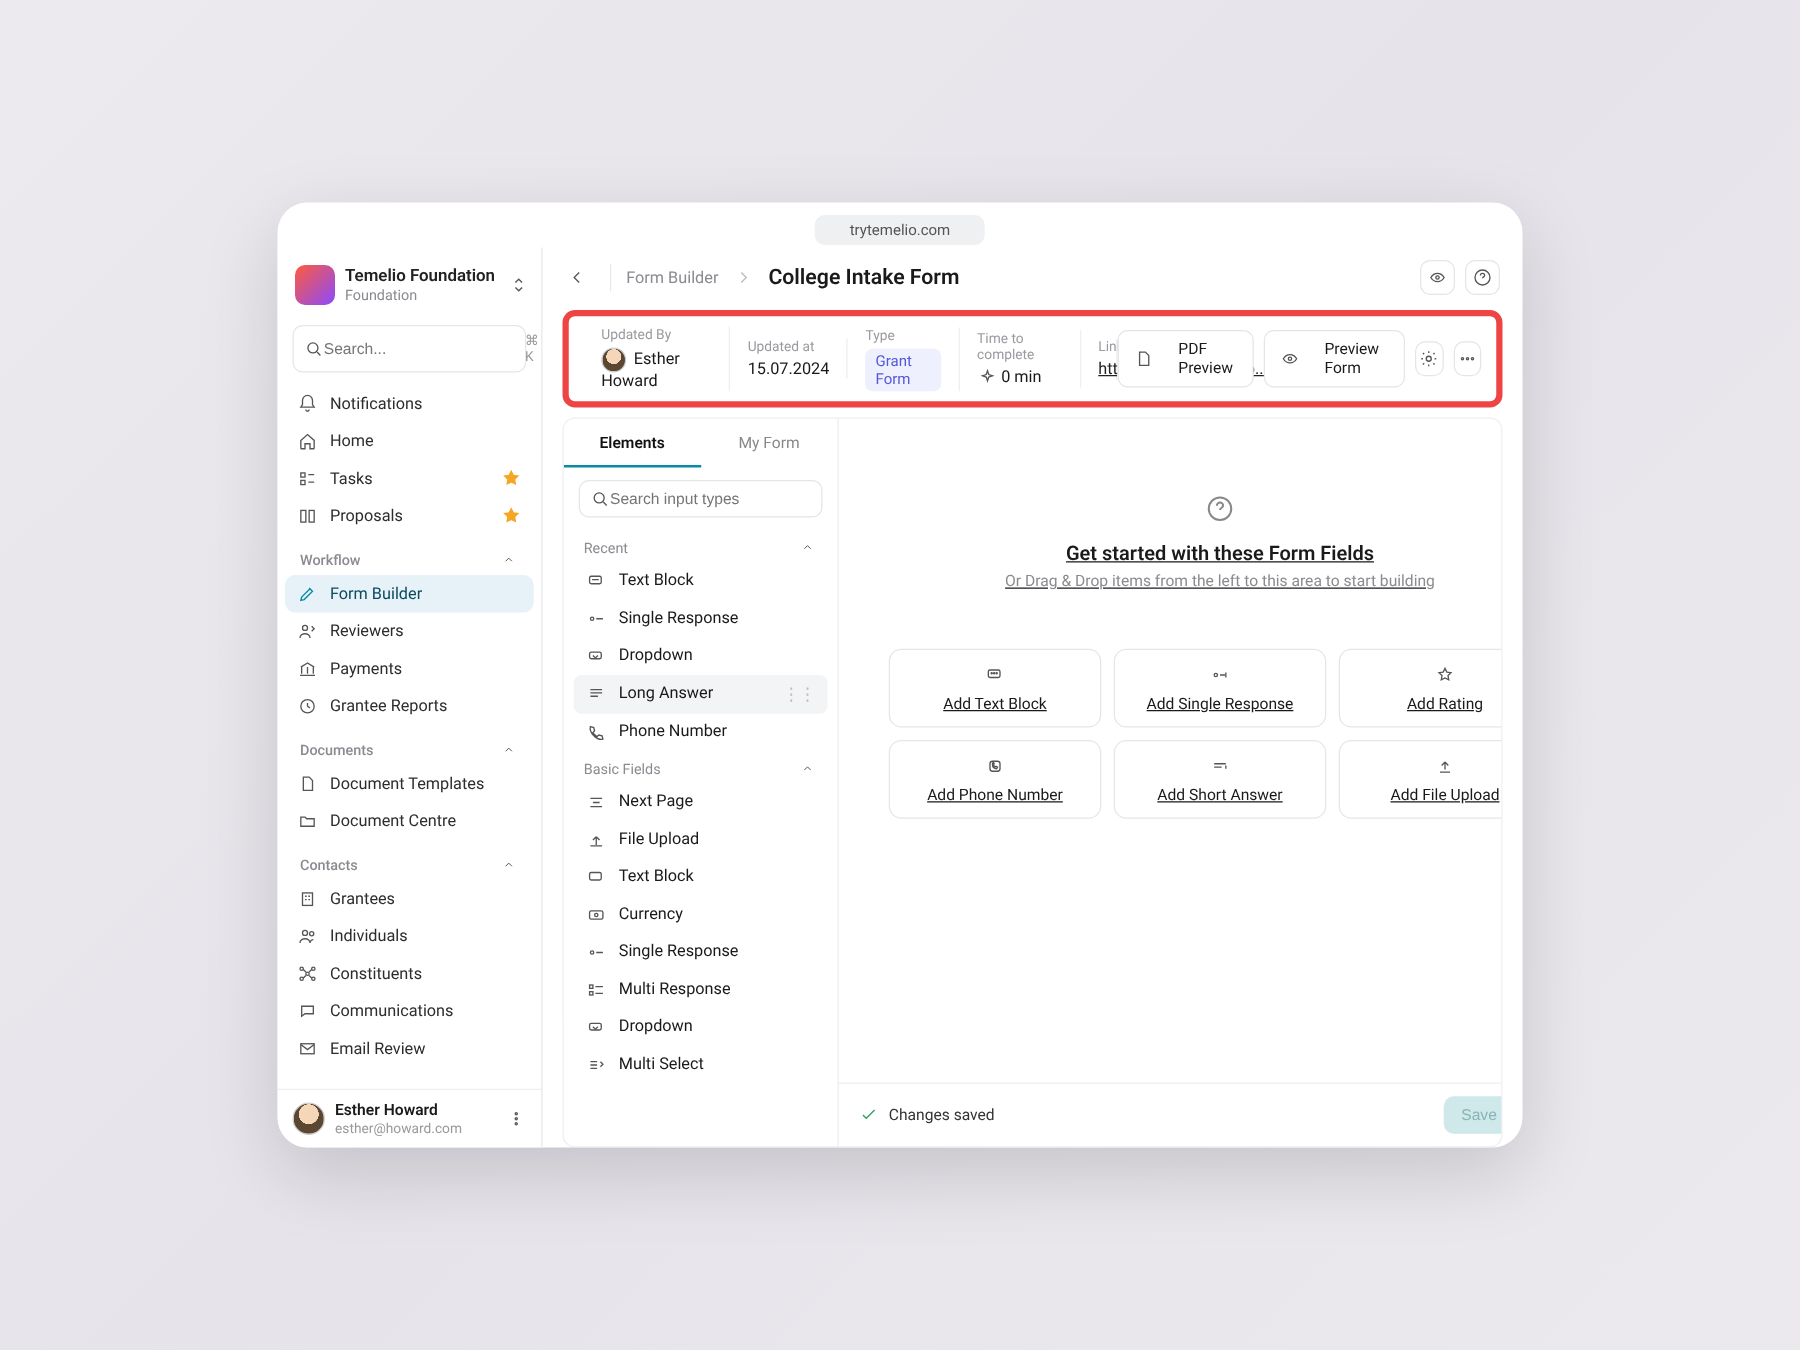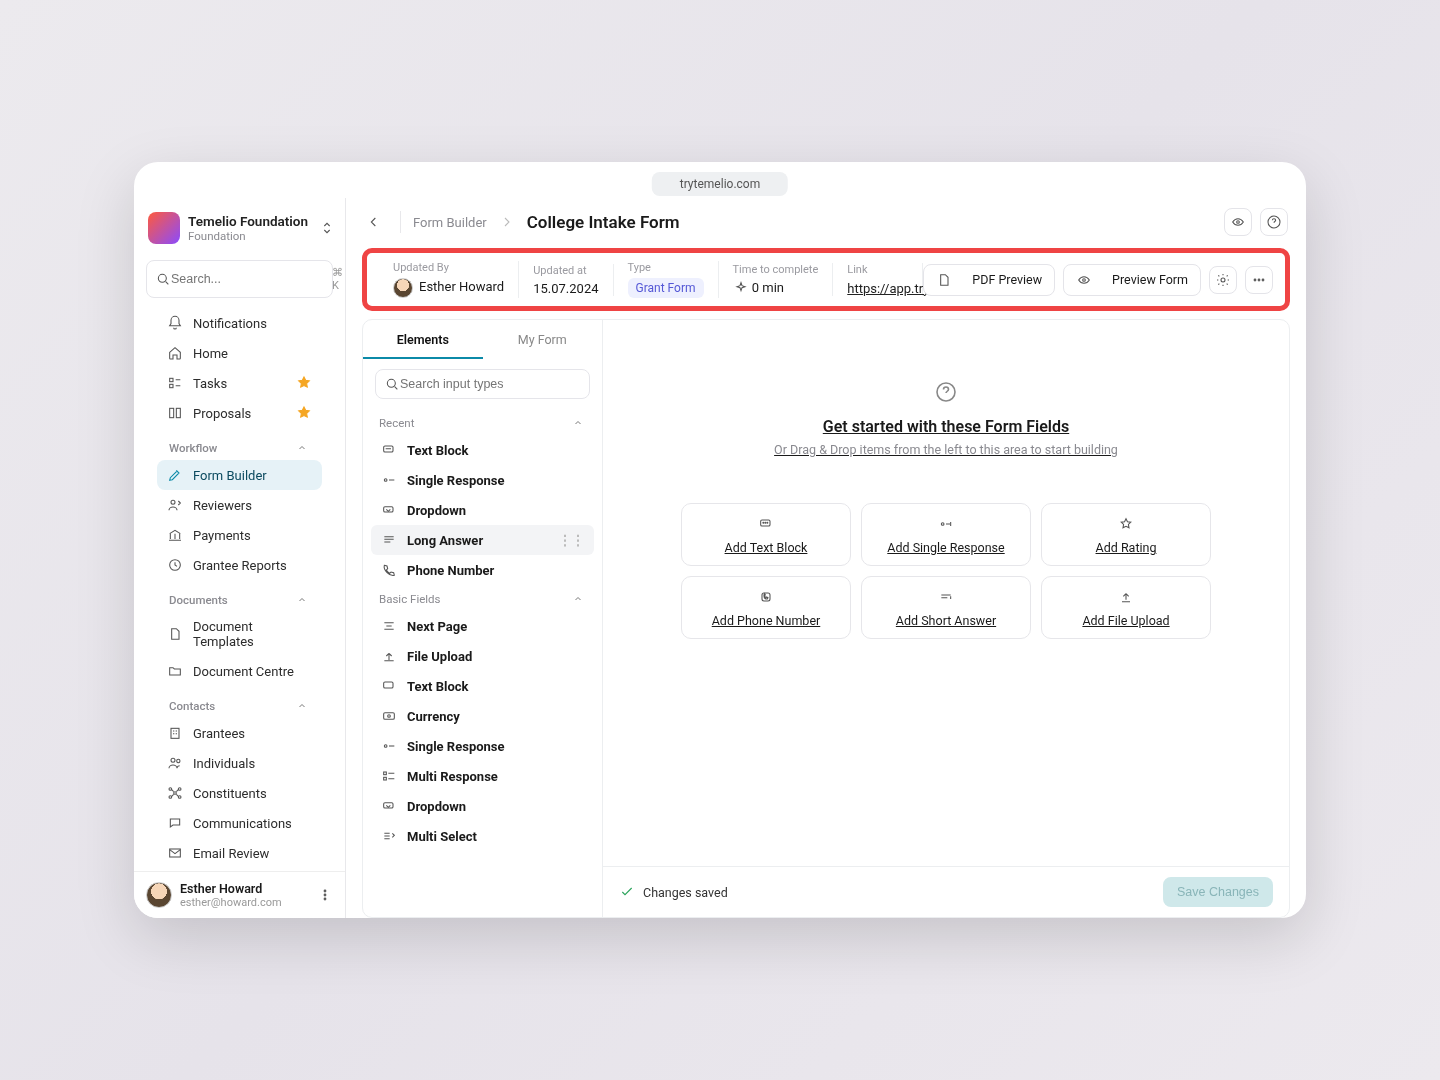--- a/index.html
+++ b/index.html
@@ -10,21 +10,21 @@
     display: flex;
     align-items: center;
     justify-content: center;
     width: 1440px;
     height: 1080px;
     overflow: hidden;
     font-size: 13px;
     color: #1a1a1a;
   }
   .browser-frame {
-    width: 1172px;
+    width: 996px;
     height: 756px;
     background: #fff;
     border-radius: 24px;
     box-shadow: 0 20px 60px rgba(0,0,0,0.15);
     display: flex;
     flex-direction: column;
     overflow: hidden;
     position: relative;
   }
   .urlbar {
@@ -76,21 +76,21 @@
     display: flex;
     align-items: center;
     padding: 5px 8px;
     color:#999;
   }
   .sidebar-search input {
     border: none; outline: none; flex:1;
     font-size: 12.5px; background:transparent; color:#333;
   }
   .kbd { font-size: 11px; color:#999; letter-spacing:1px; }
-  .nav { padding: 0 23px; overflow-y:auto; flex:1; }
+  .nav { padding: 0 6px; overflow-y:auto; flex:1; }
   .nav-item {
     display: flex; align-items: center; gap: 10px;
     padding: 7px 10px;
     border-radius: 8px;
     color: #2d2d2d;
     cursor: pointer;
     font-size: 13px;
     position: relative;
   }
   .nav-item .star { margin-left:auto; color:#f5a623; }
@@ -156,21 +156,21 @@
   
   .content { flex:1; display:flex; margin:8px 16px 0 16px; border:1px solid #eceef0; border-radius:10px; overflow:hidden; min-height:0;}
   .panel-left { width:240px; border-right:1px solid #eceef0; display:flex; flex-direction:column; min-height:0;}
   .tabs { display:flex; }
   .tab { flex:1; text-align:center; padding:12px 0 10px; font-size:12.5px; color:#888; cursor:pointer; }
   .tab.active { color:#111; font-weight:600; border-bottom:2px solid #0b8aa8; }
   .panel-search { margin:10px 12px; border:1px solid #e5e5ea; border-radius:8px; display:flex; align-items:center; padding:6px 8px; color:#aaa; }
   .panel-search input { border:none; outline:none; background:transparent; flex:1; font-size:12.5px; }
   .group-head { display:flex; justify-content:space-between; align-items:center; padding:6px 16px 4px; font-size:11.5px; color:#8a8a90; }
   .elem-list { overflow-y:auto; padding: 0 8px; flex:1;}
-  .elem-item { display:flex; align-items:flex-end; gap:10px; padding:7px 10px; border-radius:6px; font-size:13px; cursor:grab;font-weight:bold; }
+  .elem-item { display:flex; align-items:flex-start; gap:10px; padding:7px 10px; border-radius:6px; font-size:13px; cursor:grab; }
   .elem-item:hover, .elem-item.hover { background:#f3f4f6; }
   .drag-dots { margin-left:auto; color:#bbb; font-size:14px; letter-spacing:-1px; }
   .panel-right { flex:1; display:flex; flex-direction:column; }
   .canvas { flex:1; display:flex; flex-direction:column; align-items:center; justify-content:flex-start; padding: 60px 40px 20px; gap:10px;text-decoration:underline; }
   .canvas-head { text-align:center; }
   .canvas-head .title { font-size:16px; font-weight:600; margin-top:10px; }
   .canvas-head .sub { font-size:12.5px; color:#8a8a90; margin-top:6px; }
   .field-grid { display:grid; grid-template-columns:repeat(3, 170px); gap:10px; margin-top:36px; }
   .field-card {
     border:1px solid #e6e6ea; border-radius:10px; padding:12px 10px 10px;

